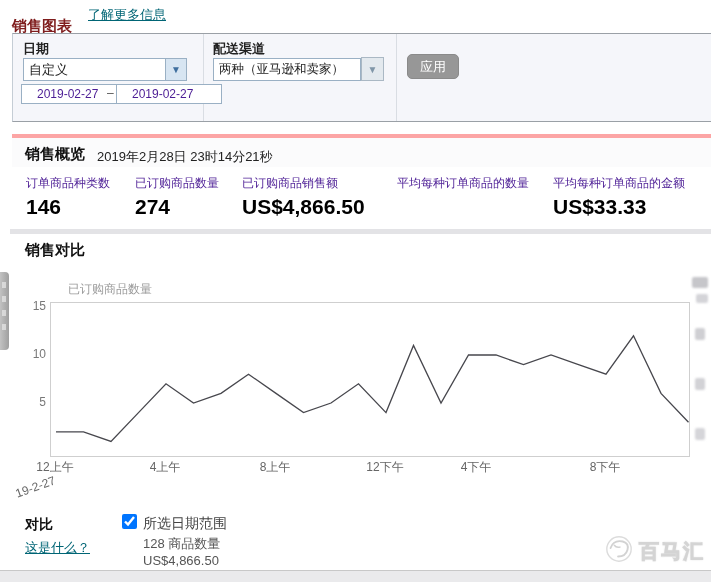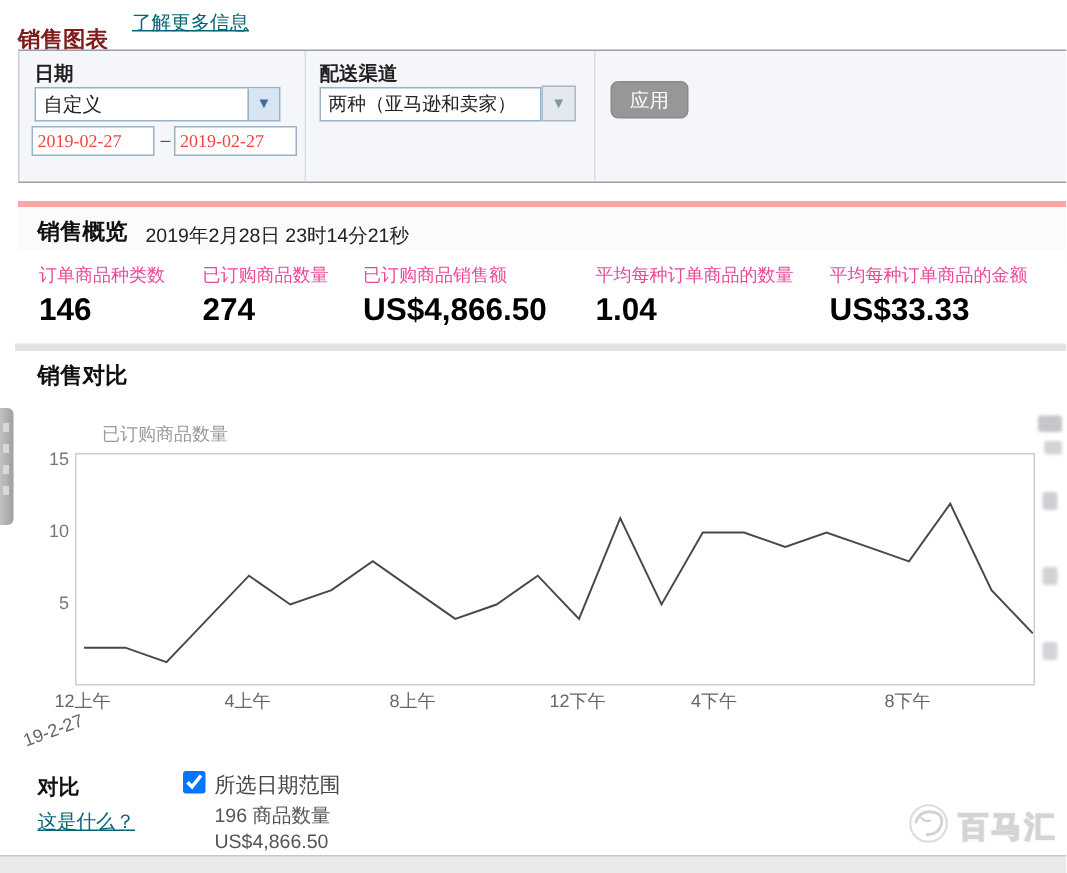--- a/index.html
+++ b/index.html
@@ -15,34 +15,34 @@
   .filter-panel{left:12px;top:33px;width:699px;height:87px;background:#f5f6fa;
     border-top:1px solid #9aa0a6;border-bottom:1px solid #9aa0a6;border-left:1px solid #c5cdd5;}
   .v-div{top:0;bottom:0;width:1px;background:#d9dde3;}
   .fld-label{font-size:13px;font-weight:bold;color:#222;}
   .selbox{height:21px;background:#fff;border:1px solid #9ab0c4;display:flex;align-items:center;cursor:pointer;}
   .selbox .seltext{flex:1;font-size:13px;color:#222;padding-left:5px;white-space:nowrap;overflow:hidden;}
   .arrowbox{width:20px;align-self:stretch;background:#d7e5f2;border-left:1px solid #9ab0c4;
     display:flex;align-items:center;justify-content:center;font-size:10px;color:#3e6e9e;}
   .arrowbox2{width:21px;height:22px;background:#e3e9ee;border:1px solid #aab8c4;
     display:flex;align-items:center;justify-content:center;font-size:10px;color:#8096a8;cursor:pointer;}
-  .date-input{height:16px;width:74px;border:1px solid #9ab0c4;font-size:12px;color:#ef4444;padding:1px 3px;
-    font-family:Liberation Serif, serif;background:#fff;}
+  .date-input{height:16px;width:74px;border:1px solid #9ab0c4;font-size:12px;color:#4c1d95;padding:1px 15px;
+    font-family:Liberation Sans, sans-serif;background:#fff;}
   .date-sep{font-size:12px;color:#555;}
   .apply-btn{width:50px;height:23px;background:#979797;border:1px solid #8a8a8a;border-radius:5px;
     color:#fff;font-size:13px;display:flex;align-items:center;justify-content:center;cursor:default;}
 
   
   .ov-header{left:12px;top:134px;width:699px;height:33px;background:#fbfbfc;
     border-top:4px solid #fca5a5;border-bottom:1px solid #e3e3e3;}
   .ov-title{left:13px;top:7px;font-size:15px;font-weight:bold;color:#111;}
   .ov-time{left:85px;top:10px;font-size:13px;color:#222;}
   .stats-row{left:12px;top:167px;width:699px;height:60px;background:#fff;}
   .stat{position:absolute;top:0;}
-  .stat .lbl{font-size:12px;color:#ec4899;margin-top:8px;white-space:nowrap;}
+  .stat .lbl{font-size:12px;color:#4c1d95;margin-top:8px;white-space:nowrap;}
   .stat .val{font-size:21px;font-weight:bold;color:#000;margin-top:3px;white-space:nowrap;}
 
   .band{left:10px;right:0;height:5px;background:#e3e3e6;}
 
   
   .cmp-title{left:25px;top:241px;font-size:15px;font-weight:bold;color:#111;}
   .ylabel{left:68px;top:281px;font-size:12px;color:#9a9a9a;}
   .plot{left:50px;top:302px;width:638px;height:153px;background:#fff;border:1px solid #cfcfcf;}
   .ytick{position:absolute;left:16px;width:30px;text-align:right;font-size:12px;color:#787878;}
   .xticks{left:50px;top:459px;width:638px;height:16px;}
@@ -112,21 +112,20 @@
     <div class="stat" style="left:123px;">
       <div class="lbl">已订购商品数量</div>
       <div class="val">274</div>
     </div>
     <div class="stat" style="left:230px;">
       <div class="lbl">已订购商品销售额</div>
       <div class="val">US$4,866.50</div>
     </div>
     <div class="stat" style="left:385px;">
       <div class="lbl">平均每种订单商品的数量</div>
-      <div class="val">1.04</div>
     </div>
     <div class="stat" style="left:541px;">
       <div class="lbl">平均每种订单商品的金额</div>
       <div class="val">US$33.33</div>
     </div>
   </div>
 
   <div class="abs band" style="top:229px;"></div>
 
   <div class="abs cmp-title">销售对比</div>
@@ -151,21 +150,21 @@
       <span class="xtick" style="left: 335px;">12下午</span>
       <span class="xtick" style="left: 426px; text-align: right;">4下午</span>
       <span class="xtick" style="left: 555px;">8下午</span>
     </div>
   <div class="abs rot-date">19-2-27</div>
 
   <div class="abs cmp-label">对比</div>
   <a class="abs what-link">这是什么？</a>
   <input type="checkbox" class="abs legend-check" checked="" style="">
   <div class="abs legend-range">所选日期范围</div>
-  <div class="abs legend-qty">196 商品数量</div>
+  <div class="abs legend-qty">128 商品数量</div>
   <div class="abs legend-amt">US$4,866.50</div>
 
   <div class="abs wm-icon">
     <svg width="30" height="30" viewBox="0 0 32 32" xmlns="http://www.w3.org/2000/svg">
       <circle cx="16" cy="16" r="13" fill="#ffffff" stroke="#dcdcdc" stroke-width="1.5"></circle>
       <path d="M7 15 q3 -9 13 -7 q7 2 5 9 q-2 7 -10 7" fill="none" stroke="#d2d2d2" stroke-width="2" stroke-linecap="round"></path>
       <path d="M11 12 q2 3 6 2" fill="none" stroke="#d2d2d2" stroke-width="1.6" stroke-linecap="round"></path>
     </svg>
   </div>
   <div class="abs wm-text">百马汇</div>

